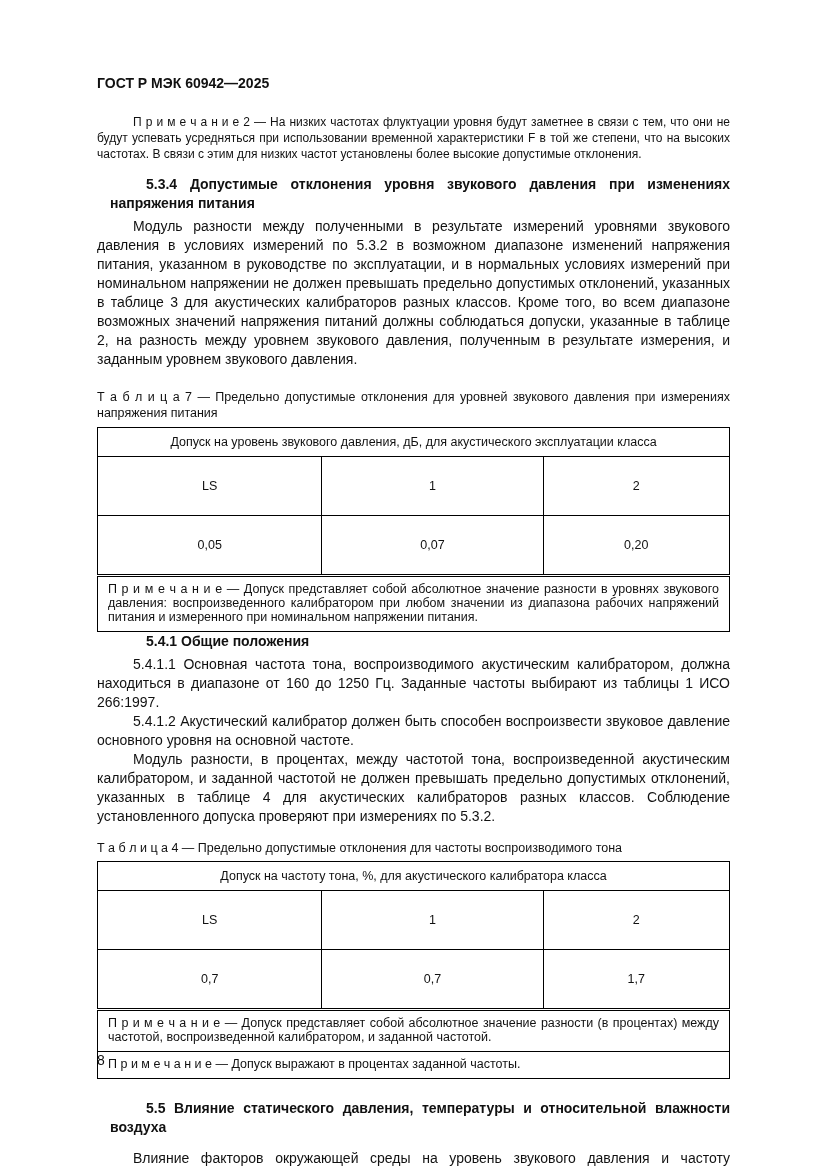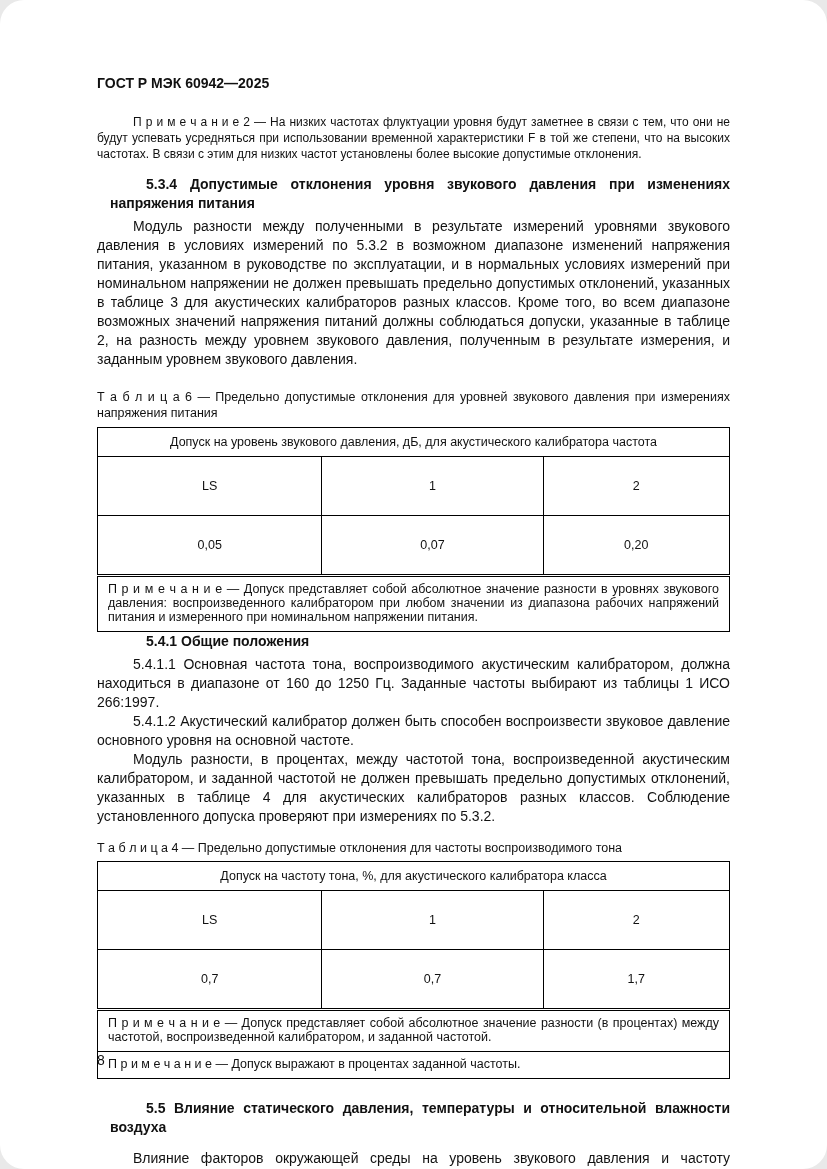--- a/index.html
+++ b/index.html
@@ -7,21 +7,20 @@
     position: relative;
     width: 827px;
     height: 1169px;
     margin: 0 auto;
     background: #ffffff;
     box-sizing: border-box;
     padding: 75px 97px 0 97px;
     font-family: "Liberation Sans", sans-serif;
     color: #111;
     overflow: hidden;
-    border-radius: 24px;
   }
   .doc-header {
     font-weight: bold;
     font-size: 14px;
     margin-bottom: 24px;
   }
   p {
     margin: 0;
     font-size: 14px;
     line-height: 1.36;
@@ -75,30 +74,30 @@
 
 <div class="page">
 
   <div class="doc-header">ГОСТ Р МЭК 60942—2025</div>
 
   <p class="small indent mb-md">П р и м е ч а н и е  2 — На низких частотах флуктуации уровня будут заметнее в связи с тем, что они не будут успевать усредняться при использовании временной характеристики F в той же степени, что на высоких частотах. В связи с этим для низких частот установлены более высокие допустимые отклонения.</p>
 
   <p class="bold indent mb-sm">5.3.4 Допустимые отклонения уровня звукового давления при изменениях напряжения питания</p>
   <p class="indent mb-lg">Модуль разности между полученными в результате измерений уровнями звукового давления в условиях измерений по 5.3.2 в возможном диапазоне изменений напряжения питания, указанном в руководстве по эксплуатации, и в нормальных условиях измерений при номинальном напряжении не должен превышать предельно допустимых отклонений, указанных в таблице 3 для акустических калибраторов разных классов. Кроме того, во всем диапазоне возможных значений напряжения питаний должны соблюдаться допуски, указанные в таблице 2, на разность между уровнем звукового давления, полученным в результате измерения, и заданным уровнем звукового давления.</p>
 
-  <p class="caption">Т а б л и ц а  6 — Предельно допустимые отклонения для уровней звукового давления при измерениях напряжения питания</p>
+  <p class="caption">Т а б л и ц а  7 — Предельно допустимые отклонения для уровней звукового давления при измерениях напряжения питания</p>
   <table class="gost">
     <colgroup>
         <col class="c1">
         <col class="c2">
         <col class="c3">
       </colgroup>
     <tbody>
       <tr>
-        <td colspan="3" class="head-cell">Допуск на уровень звукового давления, дБ, для акустического калибратора частота</td>
+        <td colspan="3" class="head-cell">Допуск на уровень звукового давления, дБ, для акустического эксплуатации класса</td>
       </tr>
       <tr>
         <td>LS</td>
         <td>1</td>
         <td>2</td>
       </tr>
       <tr>
         <td>0,05</td>
         <td>0,07</td>
         <td>0,20</td>

